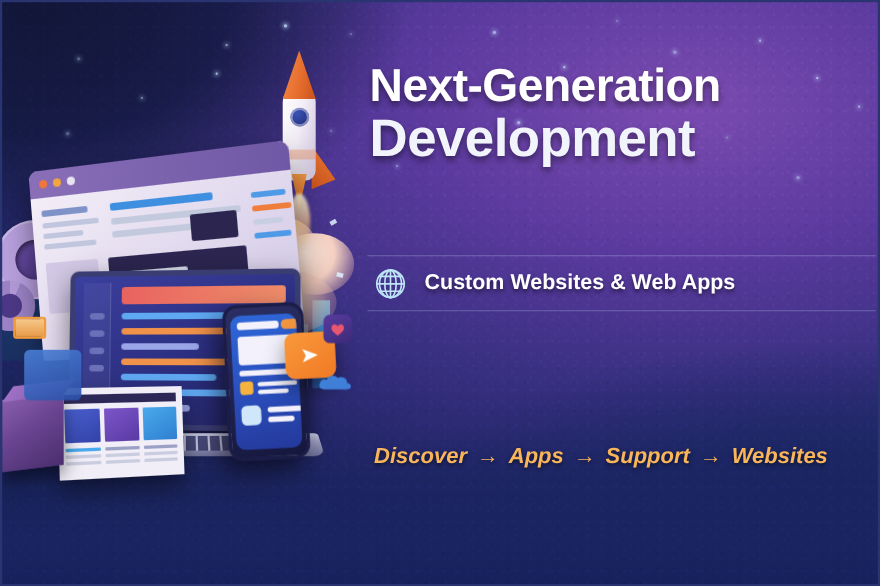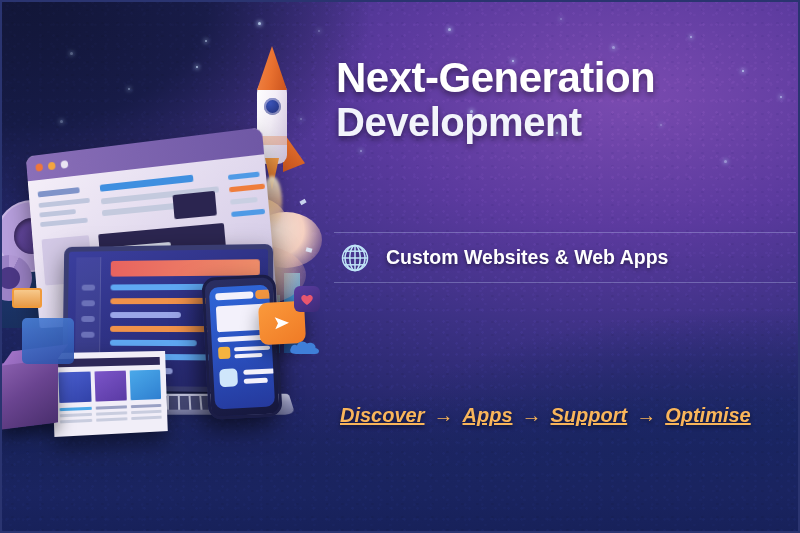--- a/index.html
+++ b/index.html
@@ -153,32 +153,32 @@
 
   .sparkle{position:absolute;background:#dff0ff;opacity:.85;}
 
   
   .content{position:absolute;left:334px;top:0;width:466px;height:533px;}
 
   .title{position:absolute;left:2px;top:56px;width:460px;}
   .t-line{font-weight:bold;letter-spacing:-.5px;line-height:1.04;}
   .t1{font-size:42px;color:#ffffff;text-shadow:0 3px 6px rgba(0,0,0,.45);}
   .t2{font-size:42px;color:#a6dcf2;text-shadow:0 3px 6px rgba(0,0,0,.45);margin-top:2px;}
-  .t3{font-size:40px;color:#f2f4fb;text-shadow:0 3px 6px rgba(0,0,0,.45);margin-top:2px;}
+  .t3{font-size:48px;color:#f2f4fb;text-shadow:0 3px 6px rgba(0,0,0,.45);margin-top:2px;}
 
   .features{position:absolute;left:0;top:232px;width:462px;}
   .feat{display:flex;align-items:center;gap:14px;height:51px;padding-left:4px;
     border-top:1px solid rgba(205,220,255,.30);}
   .feat:last-child{border-bottom:1px solid rgba(205,220,255,.30);}
   .f-icon{width:34px;height:34px;flex:0 0 34px;display:flex;align-items:center;justify-content:center;}
   .f-label{font-size:19.5px;font-weight:bold;color:#ffffff;text-shadow:0 2px 4px rgba(0,0,0,.5);white-space:nowrap;}
 
   .cta{position:absolute;left:6px;top:404px;display:flex;align-items:center;gap:9px;}
   .cta-word{font-size:20px;font-weight:bold;font-style:italic;color:#f9b55a;
-    text-shadow:0 2px 4px rgba(0,0,0,.55);text-decoration:underline;}
+    text-shadow:0 2px 4px rgba(0,0,0,.55);}
   .cta-arrow{font-size:20px;font-weight:bold;color:#f9b55a;text-shadow:0 2px 4px rgba(0,0,0,.55);}
 </style>
 </head>
 <body>
 
 <div class="banner">
 
   <div class="bg-base"></div>
   <div class="bg-topleft"></div>
   <div class="bg-botright"></div>
@@ -401,18 +401,18 @@
         </div>
       </div>
 
     <div class="cta" id="cta">
         <span class="cta-word">Discover</span>
         <span class="cta-arrow">→</span>
         <span class="cta-word">Apps</span>
         <span class="cta-arrow">→</span>
         <span class="cta-word">Support</span>
         <span class="cta-arrow">→</span>
-        <span class="cta-word">Optimise</span>
+        <span class="cta-word">Websites</span>
       </div>
   </div>
 
   <div class="frame"></div>
 </div>
 
 </body></html>

